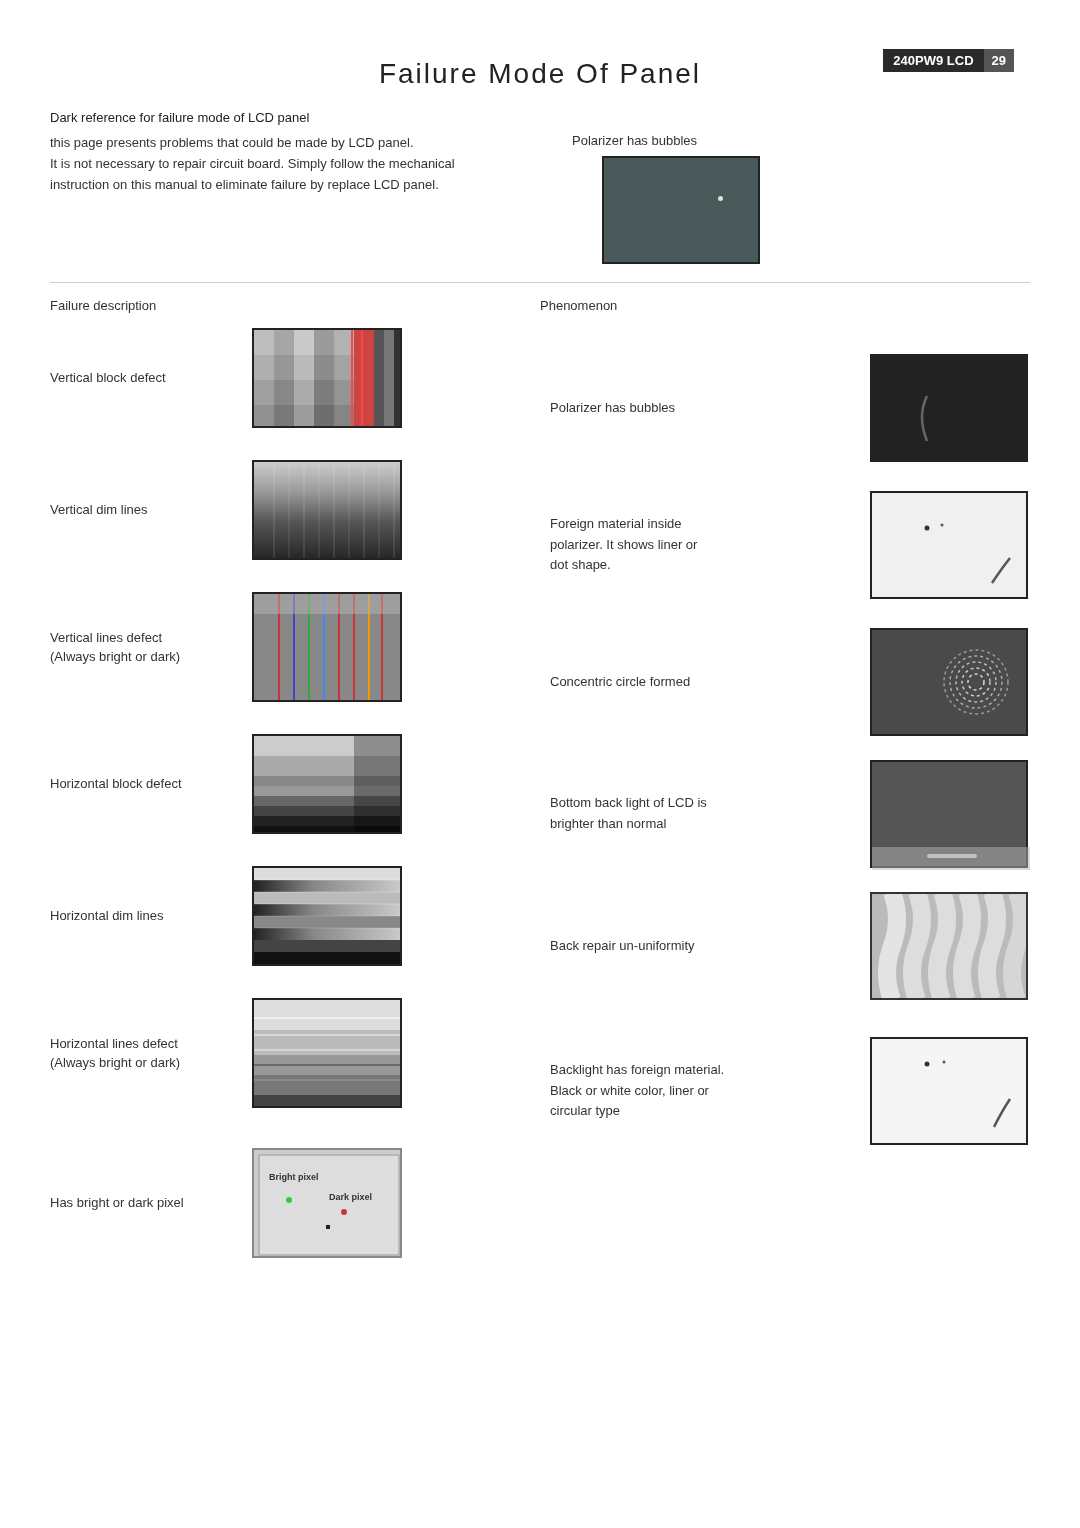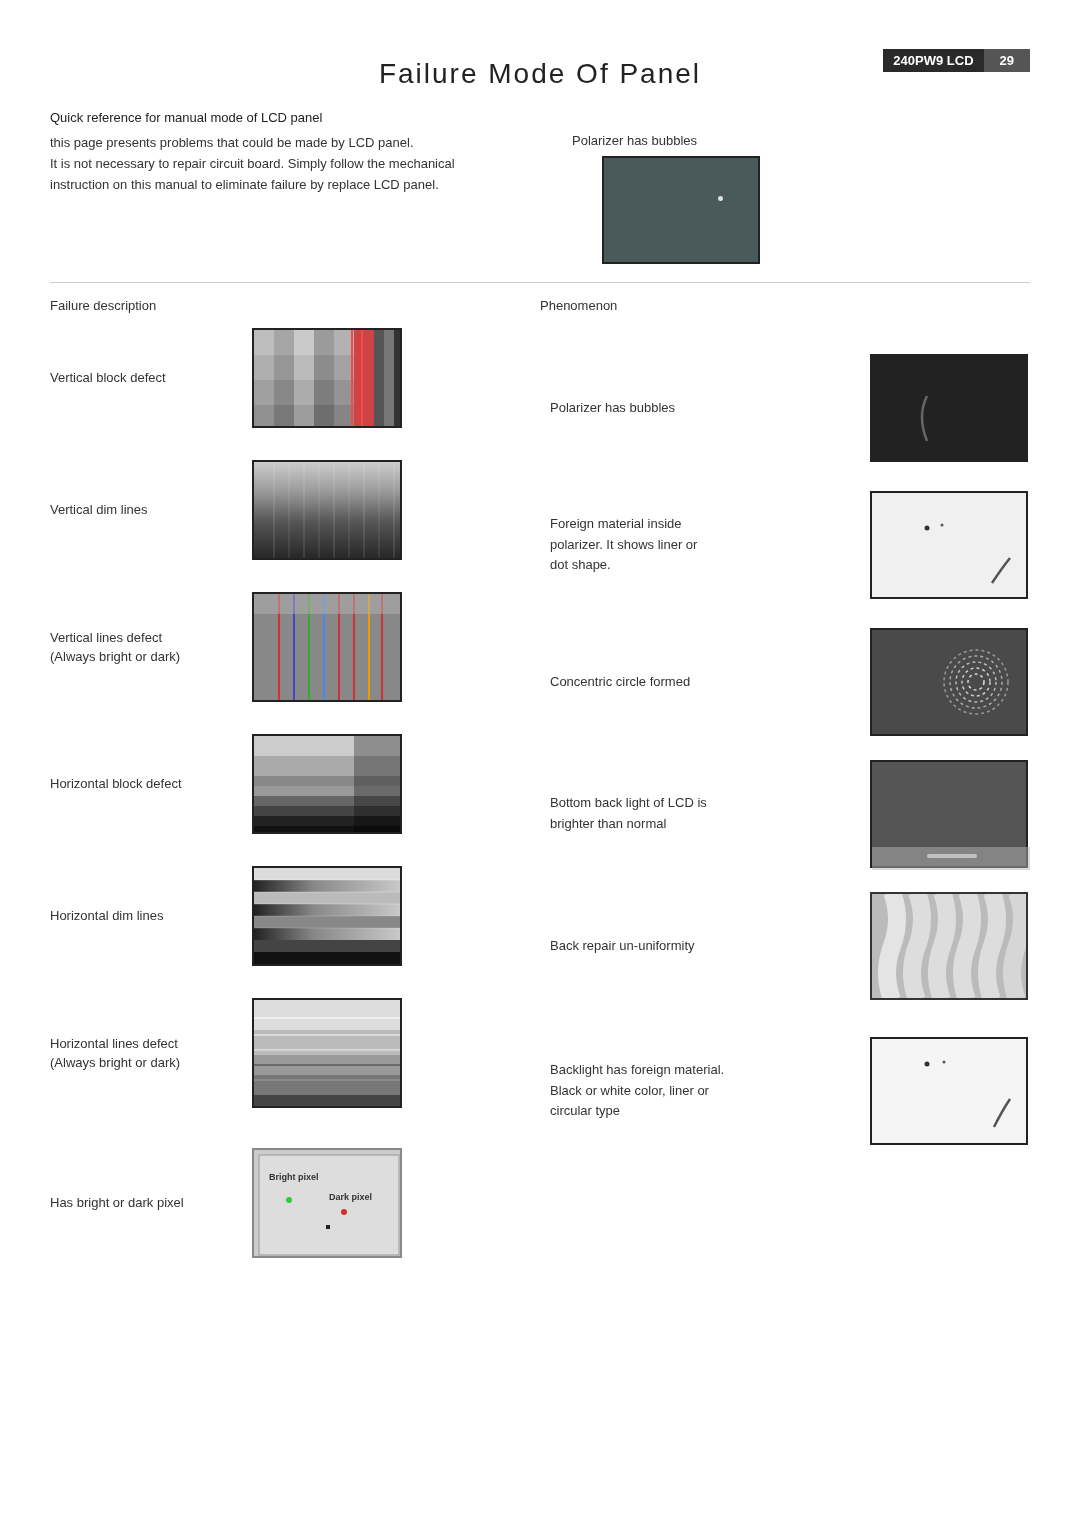--- a/index.html
+++ b/index.html
@@ -22,36 +22,36 @@
       margin-bottom: 20px;
     }
     .header-title {
       font-size: 28px;
       font-weight: normal;
       letter-spacing: 2px;
       margin-top: 28px;
     }
     .header-badge {
       position: absolute;
-      right: 0;
+      right: 16px;
       display: flex;
       align-items: flex-start;
       gap: 0;
     }
     .badge-model {
       background: #2a2a2a;
       color: #fff;
       padding: 4px 10px;
       font-size: 13px;
       font-weight: bold;
     }
     .badge-page {
       background: #555;
       color: #fff;
-      padding: 4px 16px;
+      padding: 4px 8px;
       font-size: 13px;
       font-weight: bold;
     }
 
     
     .intro {
       margin-bottom: 18px;
     }
     .intro-sub {
       font-size: 13px;
@@ -195,21 +195,21 @@
 
 <div class="header">
   <h1 class="header-title">Failure  Mode  Of  Panel</h1>
   <div class="header-badge">
     <span class="badge-model">240PW9  LCD</span>
     <span class="badge-page">29</span>
   </div>
 </div>
 
 <div class="intro">
-  <p style="margin-bottom:8px; font-size:13px;">Quick  reference  for manual mode of  LCD  panel</p>
+  <p style="margin-bottom:8px; font-size:13px;">Dark  reference  for failure mode of  LCD  panel</p>
   <div style="display:flex; gap:64px;">
     <div style="flex:1;">
       <p class="intro-sub">this page presents  problems  that could be made by  LCD  panel.</p>
       <p class="intro-sub">It is not necessary   to repair circuit board. Simply  follow the mechanical</p>
       <p class="intro-sub">instruction on this manual to eliminate failure by replace  LCD  panel.</p>
     </div>
     <div style="flex:1; display:flex; flex-direction:column; align-items:flex-start; gap:8px;">
       <p style="font-size:13px; color:#333;">Polarizer  has bubbles</p>
 
       <div class="polarizer-bubble1" style="margin-left:30px;">

